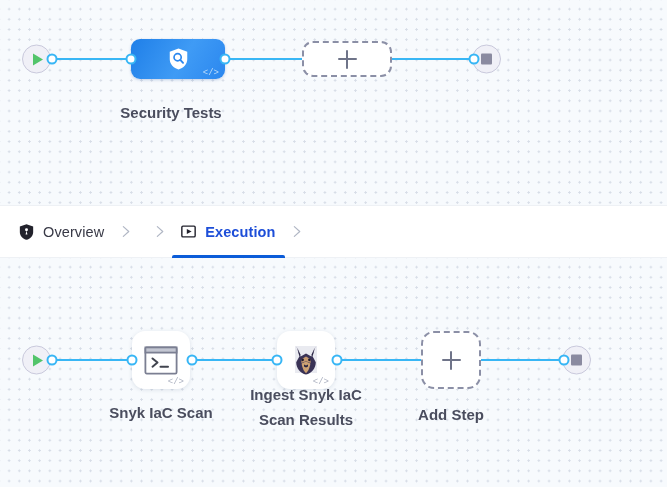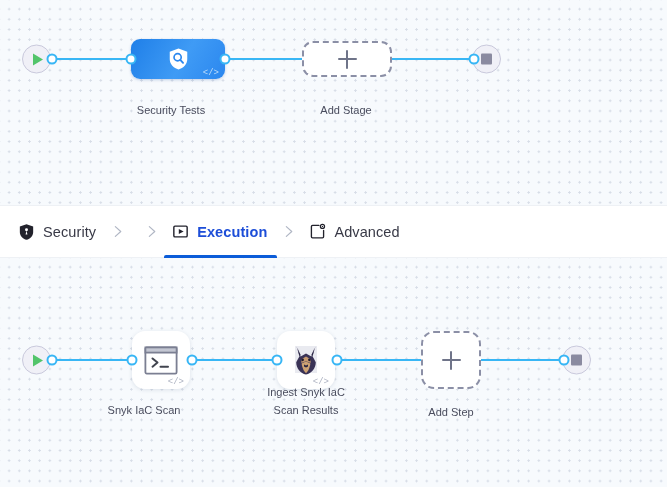--- a/index.html
+++ b/index.html
@@ -123,23 +123,24 @@
   .step-card .code{
     position:absolute;right:6px;bottom:2px;
     font-size:9px;color:#aeb3c2;font-family:"Liberation Mono","DejaVu Sans Mono",monospace;
   }
   .term-ico{width:34px;height:29px;display:block;}
   .snyk-ico{width:30px;height:32px;display:block;}
 
   
   .node-label{
     position:absolute;text-align:center;
-    font-size:11px;color:#4a4d5e;line-height:1.65;
+    font-size:15px;color:#4a4d5e;line-height:1.65;
     transform:translate(-50%,0);
     white-space:pre-line;
+    font-weight:bold;
   }
 </style>
 </head>
 <body>
 
 <div class="app">
 
   <div class="canvas canvas-stages">
 
     <div class="row" style="top:59px;">
@@ -168,32 +169,31 @@
         <div class="plus"></div>
       </div>
 
       <div class="port" style="left:474px;top:0;"></div>
       <div class="endcap" style="left:472px;">
         <div class="stop-sq"></div>
       </div>
     </div>
 
     <div class="node-label" style="left:171px;top:101px;">Security Tests</div>
-    <div class="node-label" style="left:346px;top:101px;">Add Stage</div>
   </div>
 
   <div class="tabbar">
 
     <div class="tab">
       <svg class="tab-ico" viewBox="0 0 24 24">
         <path d="M12 1.6 L21.4 5 v7.6 c0 5.7 -4.1 9.6 -9.4 11.2 C6.7 22.2 2.6 18.3 2.6 12.6 V5 Z" fill="#22222c"></path>
         <circle cx="12" cy="9.6" r="2.1" fill="#ffffff"></circle>
         <path d="M12 11.1 L13.3 16.2 H10.7 Z" fill="#ffffff"></path>
       </svg>
-      <span class="tab-label">Security</span>
+      <span class="tab-label">Overview</span>
     </div>
 
     <div class="chev">
       <svg viewBox="0 0 24 24">
         <polyline points="8,3 18,12 8,21" fill="none" stroke="#b0b6c4" stroke-width="2.2" stroke-linecap="round" stroke-linejoin="round"></polyline>
       </svg>
     </div>
 
 
     <div class="chev">
@@ -209,28 +209,20 @@
       </svg>
       <span class="tab-label">Execution</span>
     </div>
 
     <div class="chev">
       <svg viewBox="0 0 24 24">
         <polyline points="8,3 18,12 8,21" fill="none" stroke="#b0b6c4" stroke-width="2.2" stroke-linecap="round" stroke-linejoin="round"></polyline>
       </svg>
     </div>
 
-    <div class="tab">
-      <svg class="tab-ico" viewBox="0 0 24 24">
-        <path d="M20.6 10.5 V19.4 a1.6 1.6 0 0 1 -1.6 1.6 H5 a1.6 1.6 0 0 1 -1.6 -1.6 V5 A1.6 1.6 0 0 1 5 3.4 h9" fill="none" stroke="#22222c" stroke-width="1.9" stroke-linecap="round"></path>
-        <circle cx="19" cy="4.8" r="2.9" fill="none" stroke="#22222c" stroke-width="1.8"></circle>
-        <circle cx="19" cy="4.8" r="0.9" fill="#22222c"></circle>
-      </svg>
-      <span class="tab-label">Advanced</span>
-    </div>
   </div>
 
   <div class="canvas canvas-steps">
 
     <div class="row" style="top:102px;">
 
       <div class="wire" style="left:48px;width:86px;"></div>
       <div class="wire" style="left:190px;width:88px;"></div>
       <div class="wire" style="left:335px;width:86px;"></div>
       <div class="wire" style="left:480px;width:86px;"></div>
@@ -273,19 +265,19 @@
       <div class="add-box square" style="left:421px;">
         <div class="plus"></div>
       </div>
 
       <div class="port" style="left:564px;top:0;"></div>
       <div class="endcap" style="left:562px;">
         <div class="stop-sq"></div>
       </div>
     </div>
 
-    <div class="node-label" style="left:144px;top:143px;">Snyk IaC Scan</div>
+    <div class="node-label" style="left:161px;top:143px;">Snyk IaC Scan</div>
     <div class="node-label" style="left:306px;top:125px;width:120px;">Ingest Snyk IaC
 Scan Results</div>
     <div class="node-label" style="left:451px;top:145px;">Add Step</div>
   </div>
 
 </div>
 
 </body></html>

